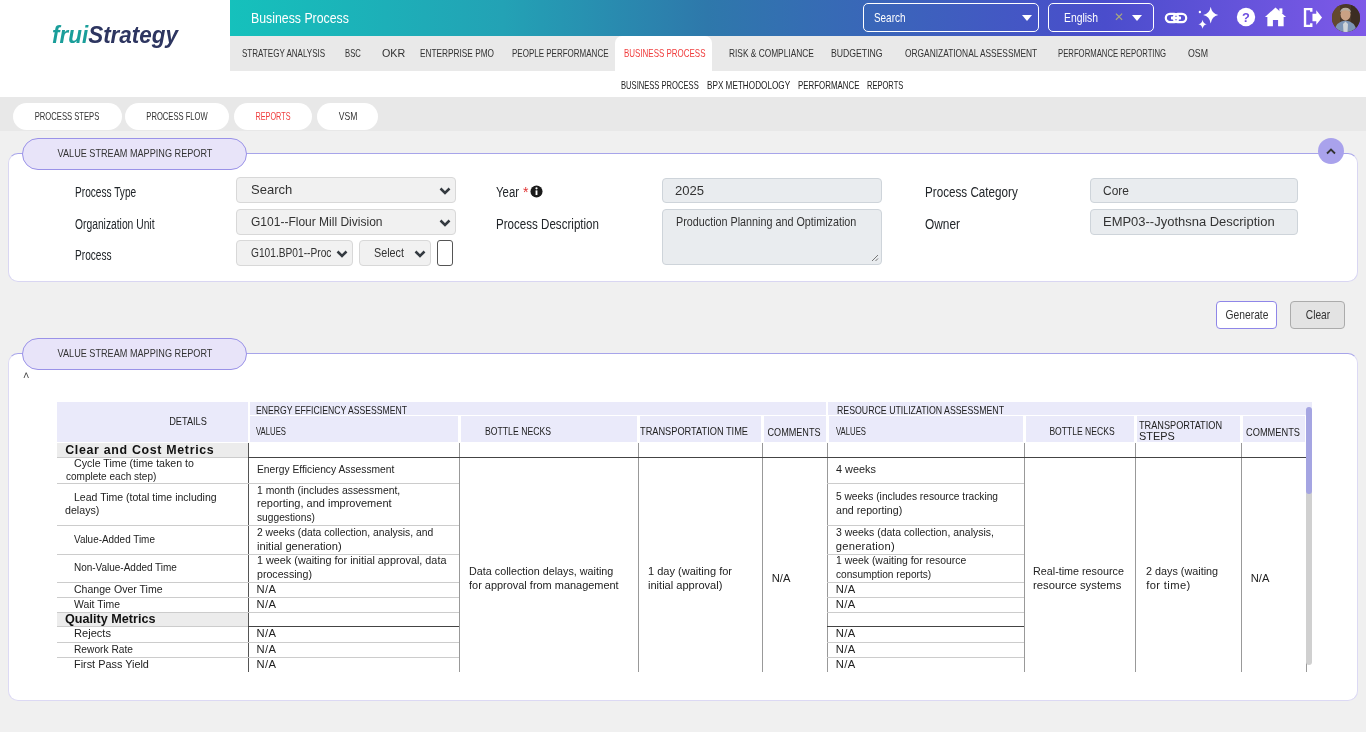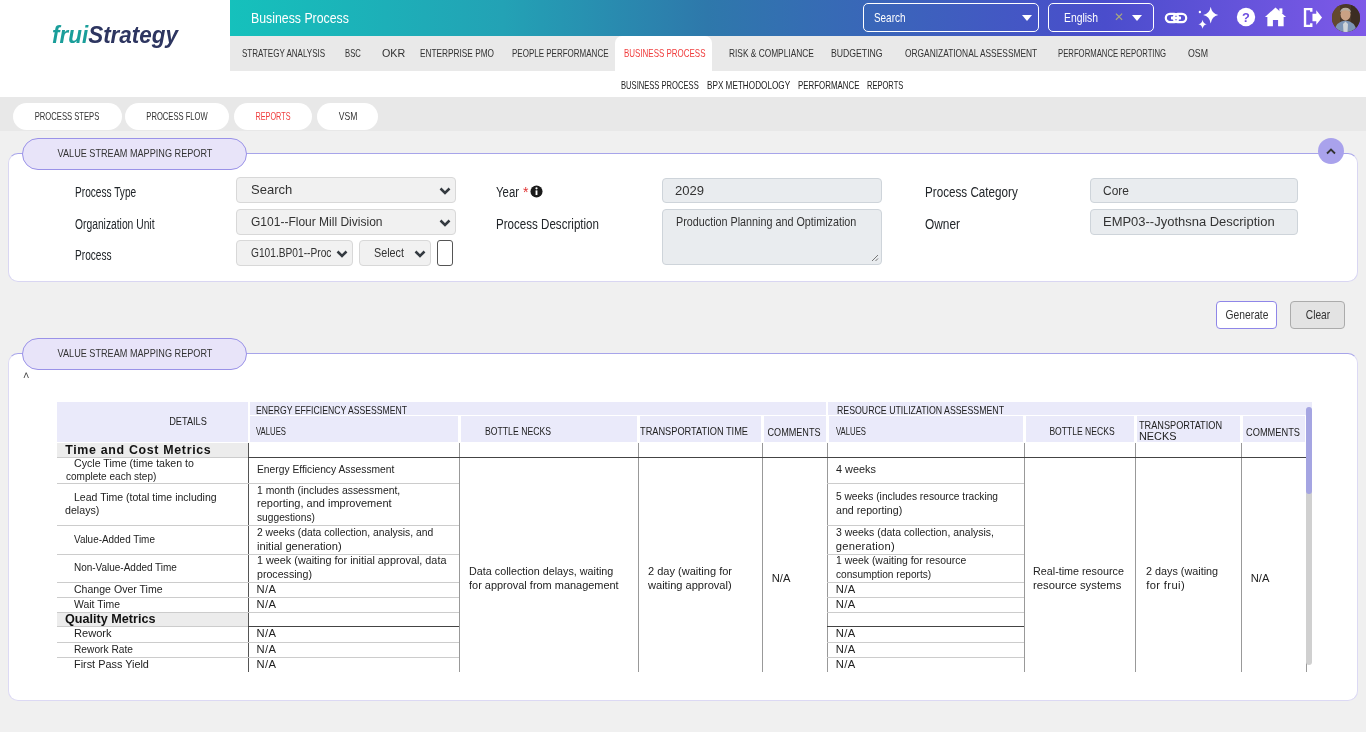--- a/index.html
+++ b/index.html
@@ -129,21 +129,21 @@
   </div>
 <div class="abs" style="left:251px;top:246px;z-index:4;white-space:nowrap;font-size:13px;color:#333;line-height:14.9px;transform:scaleX(0.7836);transform-origin:0 50%;">G101.BP01--Proc</div>
 <div class="abs" style="left:359px;top:240px;width:72px;height:26px;background:#f1f1f1;border:1px solid #d8d8d8;border-radius:4px;z-index:3;">
     <svg style="position:absolute;right:4.5px;top:9px;" width="12" height="9" viewBox="0 0 12 9">
       <path d="M1.5 1.5 L6 6 L10.5 1.5" stroke="#343a40" stroke-width="2.5" fill="none"></path>
     </svg>
   </div>
 <div class="abs" style="left:374px;top:246px;z-index:4;white-space:nowrap;font-size:13px;color:#333;line-height:14.9px;transform:scaleX(0.8303);transform-origin:0 50%;">Select</div>
 <div class="abs" style="left:437px;top:240px;width:16px;height:26px;background:#fff;border:1.5px solid #555;border-radius:3px;z-index:3;"></div>
 <div class="abs" style="left:662px;top:178px;width:220px;height:25px;background:#e9ecef;border:1px solid #ced4da;border-radius:4px;z-index:3;"></div>
-<div class="abs" style="left:675px;top:184px;z-index:4;white-space:nowrap;font-size:13px;color:#333;line-height:14.9px;transform:scaleX(1.0063);transform-origin:0 50%;">2029</div>
+<div class="abs" style="left:675px;top:184px;z-index:4;white-space:nowrap;font-size:13px;color:#333;line-height:14.9px;transform:scaleX(1.0063);transform-origin:0 50%;">2025</div>
 <div class="abs" style="left:1090px;top:178px;width:208px;height:25px;background:#e9ecef;border:1px solid #ced4da;border-radius:4px;z-index:3;"></div>
 <div class="abs" style="left:1103px;top:184px;z-index:4;white-space:nowrap;font-size:13px;color:#333;line-height:14.9px;transform:scaleX(0.9192);transform-origin:0 50%;">Core</div>
 <div class="abs" style="left:1090px;top:209px;width:208px;height:26px;background:#e9ecef;border:1px solid #ced4da;border-radius:4px;z-index:3;"></div>
 <div class="abs" style="left:1103px;top:215px;z-index:4;white-space:nowrap;font-size:13px;color:#333;line-height:14.9px;transform:scaleX(0.998);transform-origin:0 50%;">EMP03--Jyothsna Description</div>
 <div class="abs" style="left:662px;top:209px;width:220px;height:56px;background:#e9ecef;border:1px solid #ced4da;border-radius:4px;z-index:3;">
     <svg style="position:absolute;right:2px;bottom:2px;" width="8" height="8" viewBox="0 0 8 8">
       <path d="M7 1 L1 7 M7 4.5 L4.5 7" stroke="#777" stroke-width="1" fill="none"></path>
     </svg>
   </div>
 <div class="abs" style="left:676px;top:215px;z-index:4;white-space:nowrap;font-size:13px;color:#333;line-height:14.9px;transform:scaleX(0.8289);transform-origin:0 50%;">Production Planning and Optimization</div>
@@ -166,35 +166,35 @@
 <div class="abs" style="left:131px;top:16.0px;z-index:6;white-space:nowrap;font-size:11px;color:#222;line-height:12px;transform:translateX(-50%) scaleX(0.8372);">DETAILS</div>
 <div class="abs" style="left:199px;top:4.5px;z-index:6;white-space:nowrap;font-size:11px;color:#222;line-height:12px;transform:scaleX(0.7859);transform-origin:0 50%;">ENERGY EFFICIENCY ASSESSMENT</div>
 <div class="abs" style="left:780.4px;top:4.5px;z-index:6;white-space:nowrap;font-size:11px;color:#222;line-height:12px;transform:scaleX(0.7974);transform-origin:0 50%;">RESOURCE UTILIZATION ASSESSMENT</div>
 <div class="abs" style="left:199px;top:26.0px;z-index:6;white-space:nowrap;font-size:11px;color:#222;line-height:12px;transform:scaleX(0.7043);transform-origin:0 50%;">VALUES</div>
 <div class="abs" style="left:461px;top:26.0px;z-index:6;white-space:nowrap;font-size:11px;color:#222;line-height:12px;transform:translateX(-50%) scaleX(0.7881);">BOTTLE NECKS</div>
 <div class="abs" style="left:637px;top:26.0px;z-index:6;white-space:nowrap;font-size:11px;color:#222;line-height:12px;transform:translateX(-50%) scaleX(0.8388);">TRANSPORTATION TIME</div>
 <div class="abs" style="left:736.5px;top:27.0px;z-index:6;white-space:nowrap;font-size:11px;color:#222;line-height:12px;transform:translateX(-50%) scaleX(0.826);">COMMENTS</div>
 <div class="abs" style="left:779px;top:26.0px;z-index:6;white-space:nowrap;font-size:11px;color:#222;line-height:12px;transform:scaleX(0.7043);transform-origin:0 50%;">VALUES</div>
 <div class="abs" style="left:1025px;top:26.0px;z-index:6;white-space:nowrap;font-size:11px;color:#222;line-height:12px;transform:translateX(-50%) scaleX(0.7786);">BOTTLE NECKS</div>
 <div class="abs" style="left:1081.6px;top:21.2px;z-index:6;white-space:nowrap;font-size:11px;color:#222;line-height:11.5px;transform:scaleX(0.8332);transform-origin:0 50%;">TRANSPORTATION</div>
-<div class="abs" style="left:1081.6px;top:32.2px;z-index:6;white-space:nowrap;font-size:11px;color:#222;line-height:11.5px;transform:scaleX(0.9896);transform-origin:0 50%;">NECKS</div>
+<div class="abs" style="left:1081.6px;top:32.2px;z-index:6;white-space:nowrap;font-size:11px;color:#222;line-height:11.5px;transform:scaleX(0.9896);transform-origin:0 50%;">STEPS</div>
 <div class="abs" style="left:1216px;top:27.0px;z-index:6;white-space:nowrap;font-size:11px;color:#222;line-height:12px;transform:translateX(-50%) scaleX(0.8416);">COMMENTS</div>
 <div class="abs" style="left:0px;top:44px;width:191px;height:14px;background:#ececec;z-index:2;"></div>
 <div class="abs" style="left:0px;top:213px;width:191px;height:14px;background:#ececec;z-index:2;"></div>
-<div class="abs" style="left:8.200000000000003px;top:44.5px;z-index:6;white-space:nowrap;font-size:12.4px;color:#111;font-weight:bold;line-height:13px;letter-spacing:0.68px;transform:scaleX(1.0);transform-origin:0 50%;">Time and Cost Metrics</div>
+<div class="abs" style="left:8.200000000000003px;top:44.5px;z-index:6;white-space:nowrap;font-size:12.4px;color:#111;font-weight:bold;line-height:13px;letter-spacing:0.68px;transform:scaleX(1.0);transform-origin:0 50%;">Clear and Cost Metrics</div>
 <div class="abs" style="left:8.200000000000003px;top:213.5px;z-index:6;white-space:nowrap;font-size:12.4px;color:#111;font-weight:bold;line-height:13px;transform:scaleX(1.0181);transform-origin:0 50%;">Quality Metrics</div>
 <div class="abs" style="left:17px;top:58.4px;z-index:6;white-space:nowrap;font-size:11.2px;color:#222;line-height:12.6px;transform:scaleX(0.9506);transform-origin:0 50%;">Cycle Time (time taken to</div>
 <div class="abs" style="left:8.5px;top:71.0px;z-index:6;white-space:nowrap;font-size:11.2px;color:#222;line-height:12.6px;transform:scaleX(0.8964);transform-origin:0 50%;">complete each step)</div>
 <div class="abs" style="left:17.099999999999994px;top:92.4px;z-index:6;white-space:nowrap;font-size:11.2px;color:#222;line-height:12.6px;transform:scaleX(0.9402);transform-origin:0 50%;">Lead Time (total time including</div>
 <div class="abs" style="left:8.200000000000003px;top:105.0px;z-index:6;white-space:nowrap;font-size:11.2px;color:#222;line-height:12.6px;transform:scaleX(0.9528);transform-origin:0 50%;">delays)</div>
 <div class="abs" style="left:17.099999999999994px;top:133.8px;z-index:6;white-space:nowrap;font-size:11.2px;color:#222;line-height:13.5px;transform:scaleX(0.8871);transform-origin:0 50%;">Value-Added Time</div>
 <div class="abs" style="left:17.099999999999994px;top:162.2px;z-index:6;white-space:nowrap;font-size:11.2px;color:#222;line-height:13.5px;transform:scaleX(0.8912);transform-origin:0 50%;">Non-Value-Added Time</div>
 <div class="abs" style="left:17.099999999999994px;top:183.8px;z-index:6;white-space:nowrap;font-size:11.2px;color:#222;line-height:13.5px;transform:scaleX(0.9437);transform-origin:0 50%;">Change Over Time</div>
 <div class="abs" style="left:17.099999999999994px;top:198.8px;z-index:6;white-space:nowrap;font-size:11.2px;color:#222;line-height:13.5px;transform:scaleX(0.9318);transform-origin:0 50%;">Wait Time</div>
-<div class="abs" style="left:17.099999999999994px;top:228.2px;z-index:6;white-space:nowrap;font-size:11.2px;color:#222;line-height:13.5px;transform:scaleX(0.9908);transform-origin:0 50%;">Rework</div>
+<div class="abs" style="left:17.099999999999994px;top:228.2px;z-index:6;white-space:nowrap;font-size:11.2px;color:#222;line-height:13.5px;transform:scaleX(0.9908);transform-origin:0 50%;">Rejects</div>
 <div class="abs" style="left:17.099999999999994px;top:243.8px;z-index:6;white-space:nowrap;font-size:11.2px;color:#222;line-height:13.5px;transform:scaleX(0.9115);transform-origin:0 50%;">Rework Rate</div>
 <div class="abs" style="left:17.099999999999994px;top:258.8px;z-index:6;white-space:nowrap;font-size:11.2px;color:#222;line-height:13.5px;transform:scaleX(0.9718);transform-origin:0 50%;">First Pass Yield</div>
 <div class="abs" style="left:200.39999999999998px;top:64.2px;z-index:6;white-space:nowrap;font-size:11.2px;color:#222;line-height:13.5px;transform:scaleX(0.9178);transform-origin:0 50%;">Energy Efficiency Assessment</div>
 <div class="abs" style="left:199.60000000000002px;top:84.6px;z-index:6;white-space:nowrap;font-size:11.2px;color:#222;line-height:13.6px;transform:scaleX(0.9289);transform-origin:0 50%;">1 month (includes assessment,</div>
 <div class="abs" style="left:199.60000000000002px;top:98.2px;z-index:6;white-space:nowrap;font-size:11.2px;color:#222;line-height:13.6px;transform:scaleX(0.9836);transform-origin:0 50%;">reporting, and improvement</div>
 <div class="abs" style="left:199.60000000000002px;top:111.8px;z-index:6;white-space:nowrap;font-size:11.2px;color:#222;line-height:13.6px;transform:scaleX(0.9134);transform-origin:0 50%;">suggestions)</div>
 <div class="abs" style="left:200.39999999999998px;top:126.9px;z-index:6;white-space:nowrap;font-size:11.2px;color:#222;line-height:13.6px;transform:scaleX(0.923);transform-origin:0 50%;">2 weeks (data collection, analysis, and</div>
 <div class="abs" style="left:200.39999999999998px;top:140.5px;z-index:6;white-space:nowrap;font-size:11.2px;color:#222;line-height:13.6px;transform:scaleX(0.993);transform-origin:0 50%;">initial generation)</div>
 <div class="abs" style="left:199.60000000000002px;top:155.4px;z-index:6;white-space:nowrap;font-size:11.2px;color:#222;line-height:13.6px;transform:scaleX(0.9669);transform-origin:0 50%;">1 week (waiting for initial approval, data</div>
 <div class="abs" style="left:199.60000000000002px;top:169.0px;z-index:6;white-space:nowrap;font-size:11.2px;color:#222;line-height:13.6px;transform:scaleX(0.9501);transform-origin:0 50%;">processing)</div>
@@ -210,27 +210,27 @@
 <div class="abs" style="left:778.8px;top:140.5px;z-index:6;white-space:nowrap;font-size:11.2px;color:#222;line-height:13.6px;letter-spacing:0.23px;transform:scaleX(1.0);transform-origin:0 50%;">generation)</div>
 <div class="abs" style="left:779.4px;top:155.4px;z-index:6;white-space:nowrap;font-size:11.2px;color:#222;line-height:13.6px;transform:scaleX(0.9311);transform-origin:0 50%;">1 week (waiting for resource</div>
 <div class="abs" style="left:779.4px;top:169.0px;z-index:6;white-space:nowrap;font-size:11.2px;color:#222;line-height:13.6px;transform:scaleX(0.9059);transform-origin:0 50%;">consumption reports)</div>
 <div class="abs" style="left:778.8px;top:183.8px;z-index:6;white-space:nowrap;font-size:11.2px;color:#222;line-height:13.5px;letter-spacing:0.36px;transform:scaleX(1.0);transform-origin:0 50%;">N/A</div>
 <div class="abs" style="left:778.8px;top:198.8px;z-index:6;white-space:nowrap;font-size:11.2px;color:#222;line-height:13.5px;letter-spacing:0.36px;transform:scaleX(1.0);transform-origin:0 50%;">N/A</div>
 <div class="abs" style="left:778.8px;top:228.2px;z-index:6;white-space:nowrap;font-size:11.2px;color:#222;line-height:13.5px;letter-spacing:0.36px;transform:scaleX(1.0);transform-origin:0 50%;">N/A</div>
 <div class="abs" style="left:778.8px;top:243.8px;z-index:6;white-space:nowrap;font-size:11.2px;color:#222;line-height:13.5px;letter-spacing:0.36px;transform:scaleX(1.0);transform-origin:0 50%;">N/A</div>
 <div class="abs" style="left:778.8px;top:258.8px;z-index:6;white-space:nowrap;font-size:11.2px;color:#222;line-height:13.5px;letter-spacing:0.36px;transform:scaleX(1.0);transform-origin:0 50%;">N/A</div>
 <div class="abs" style="left:412px;top:166.2px;z-index:6;white-space:nowrap;font-size:11.2px;color:#222;line-height:13.3px;transform:scaleX(0.9632);transform-origin:0 50%;">Data collection delays, waiting</div>
 <div class="abs" style="left:412px;top:179.5px;z-index:6;white-space:nowrap;font-size:11.2px;color:#222;line-height:13.3px;transform:scaleX(0.9783);transform-origin:0 50%;">for approval from management</div>
-<div class="abs" style="left:590.7px;top:166.2px;z-index:6;white-space:nowrap;font-size:11.2px;color:#222;line-height:13.3px;transform:scaleX(0.9862);transform-origin:0 50%;">2 day (waiting for</div>
-<div class="abs" style="left:590.7px;top:179.5px;z-index:6;white-space:nowrap;font-size:11.2px;color:#222;line-height:13.3px;transform:scaleX(0.9891);transform-origin:0 50%;">waiting approval)</div>
+<div class="abs" style="left:590.7px;top:166.2px;z-index:6;white-space:nowrap;font-size:11.2px;color:#222;line-height:13.3px;transform:scaleX(0.9862);transform-origin:0 50%;">1 day (waiting for</div>
+<div class="abs" style="left:590.7px;top:179.5px;z-index:6;white-space:nowrap;font-size:11.2px;color:#222;line-height:13.3px;transform:scaleX(0.9891);transform-origin:0 50%;">initial approval)</div>
 <div class="abs" style="left:714.7px;top:172.8px;z-index:6;white-space:nowrap;font-size:11.2px;color:#222;line-height:13.5px;transform:scaleX(1.0);transform-origin:0 50%;">N/A</div>
 <div class="abs" style="left:975.5px;top:166.2px;z-index:6;white-space:nowrap;font-size:11.2px;color:#222;line-height:13.3px;transform:scaleX(0.9619);transform-origin:0 50%;">Real-time resource</div>
 <div class="abs" style="left:975.5px;top:179.5px;z-index:6;white-space:nowrap;font-size:11.2px;color:#222;line-height:13.3px;transform:scaleX(1.0073);transform-origin:0 50%;">resource systems</div>
 <div class="abs" style="left:1089.2px;top:166.2px;z-index:6;white-space:nowrap;font-size:11.2px;color:#222;line-height:13.3px;transform:scaleX(0.9665);transform-origin:0 50%;">2 days (waiting</div>
-<div class="abs" style="left:1089.2px;top:179.5px;z-index:6;white-space:nowrap;font-size:11.2px;color:#222;line-height:13.3px;letter-spacing:0.38px;transform:scaleX(1.0);transform-origin:0 50%;">for frui)</div>
+<div class="abs" style="left:1089.2px;top:179.5px;z-index:6;white-space:nowrap;font-size:11.2px;color:#222;line-height:13.3px;letter-spacing:0.38px;transform:scaleX(1.0);transform-origin:0 50%;">for time)</div>
 <div class="abs" style="left:1193.7px;top:172.8px;z-index:6;white-space:nowrap;font-size:11.2px;color:#222;line-height:13.5px;transform:scaleX(1.0);transform-origin:0 50%;">N/A</div>
 <div class="abs" style="left:191px;top:44px;width:1px;height:229px;background:#555;z-index:4;"></div>
 <div class="abs" style="left:402px;top:44px;width:1px;height:229px;background:#999;z-index:4;"></div>
 <div class="abs" style="left:581px;top:44px;width:1px;height:229px;background:#999;z-index:4;"></div>
 <div class="abs" style="left:705px;top:44px;width:1px;height:229px;background:#999;z-index:4;"></div>
 <div class="abs" style="left:770px;top:44px;width:1px;height:229px;background:#999;z-index:4;"></div>
 <div class="abs" style="left:967px;top:44px;width:1px;height:229px;background:#999;z-index:4;"></div>
 <div class="abs" style="left:1078px;top:44px;width:1px;height:229px;background:#999;z-index:4;"></div>
 <div class="abs" style="left:1184px;top:44px;width:1px;height:229px;background:#999;z-index:4;"></div>
 <div class="abs" style="left:1249px;top:44px;width:1px;height:229px;background:#999;z-index:4;"></div>

